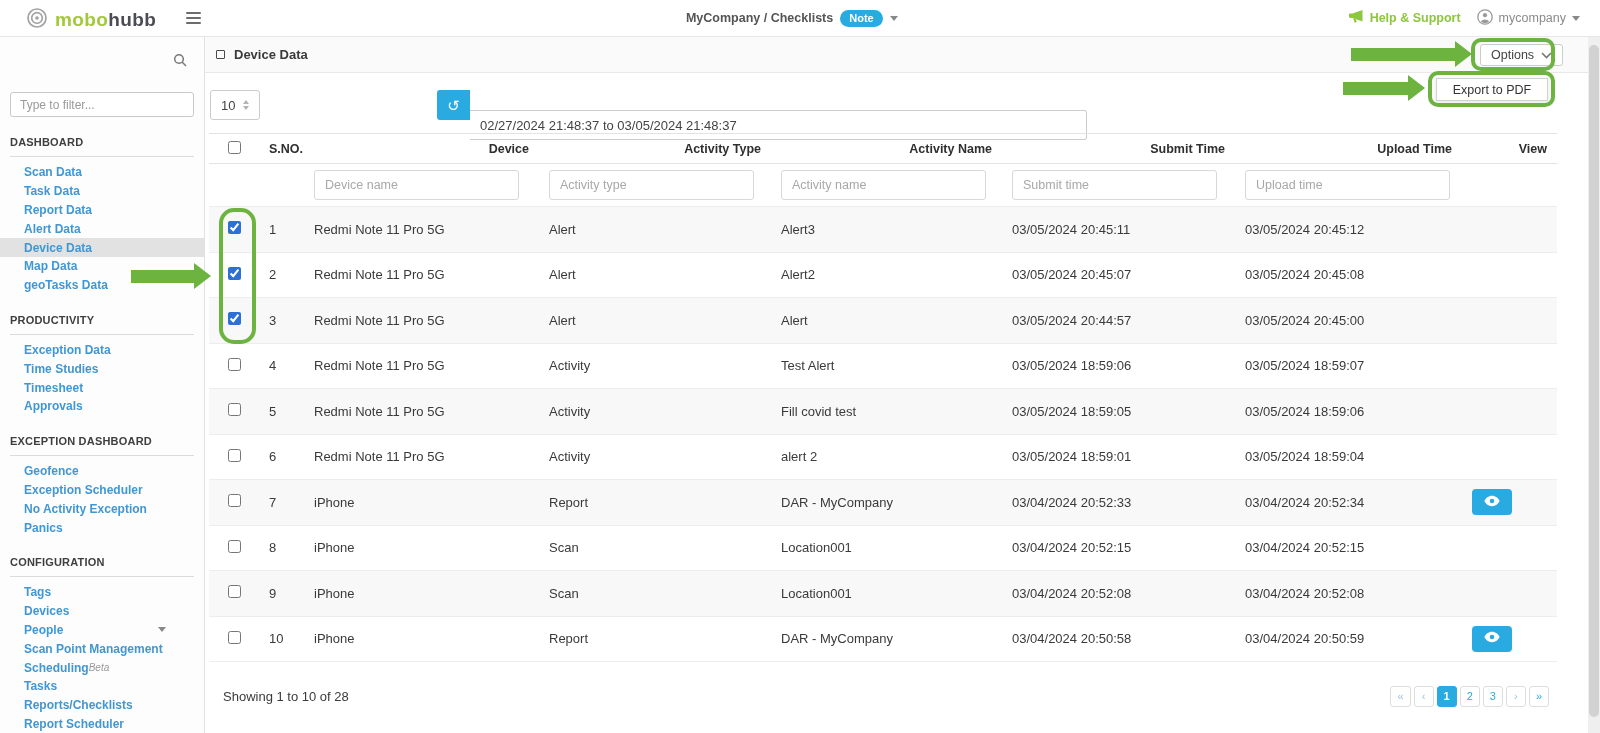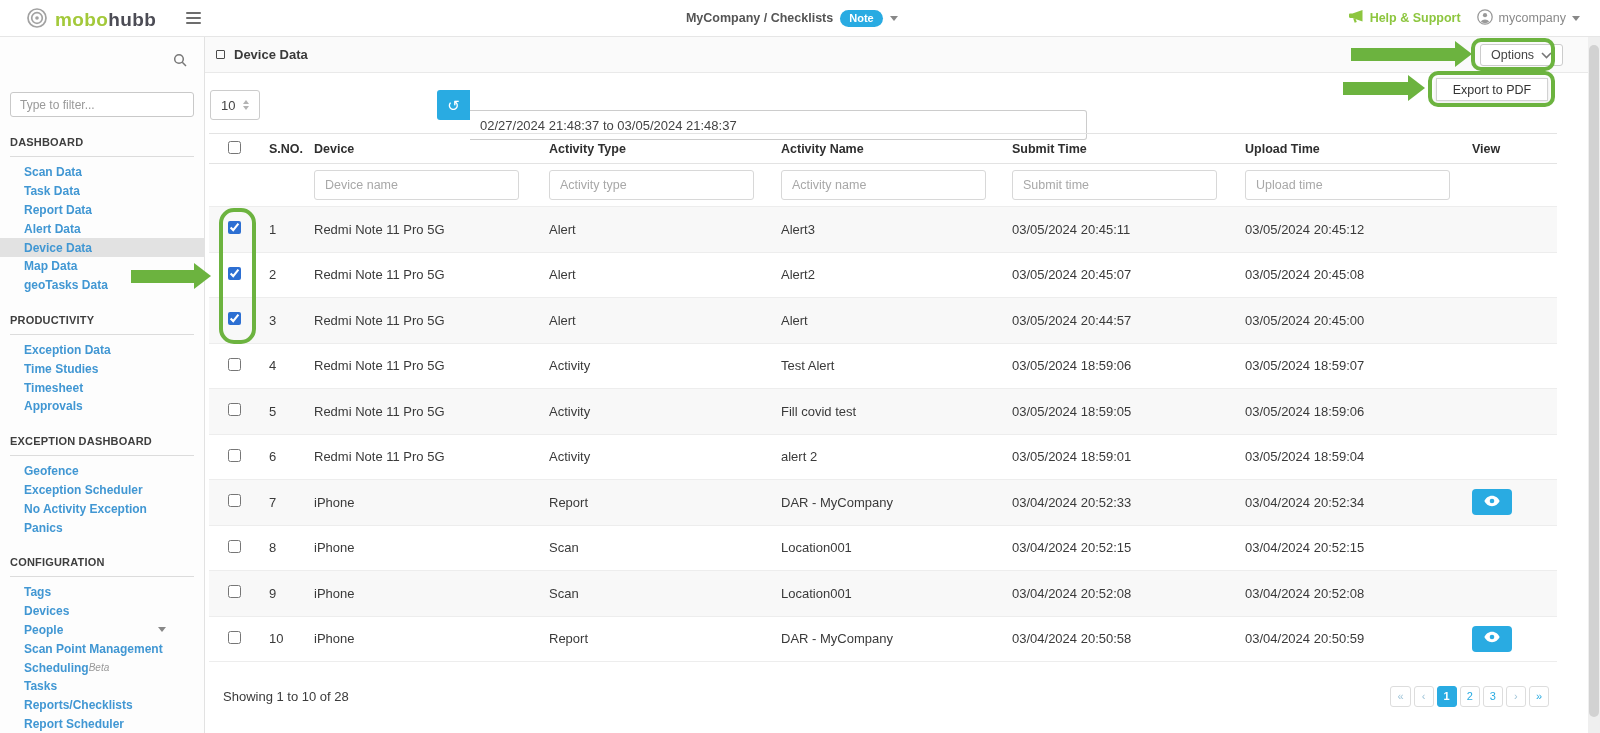--- a/index.html
+++ b/index.html
@@ -72,21 +72,21 @@
   .search-btn { width:32px; height:30px; background:#29abe2; border:none; border-radius:3px 0 0 3px;
     display:flex; align-items:center; justify-content:center; cursor:pointer; }
   .search-input { flex:1; height:30px; border:1px solid #ccc; border-left:none; border-radius:0 3px 3px 0;
     padding-left:12px; font-size:13px; color:#444; font-family:inherit; }
   .search-input::placeholder { color:#a8a8a8; }
 
   
   .table-wrap { position:absolute; left:4px; top:96px; width:1348px; }
   table { width:100%; border-collapse:collapse; table-layout:fixed; }
   thead th { height:30px; border-top:1px solid #e3e3e3; border-bottom:1px solid #e3e3e3;
-    font-size:12.5px; font-weight:bold; color:#2f2f2f; text-align:left; padding:0 10px; }
+    font-size:12.5px; font-weight:bold; color:#2f2f2f; text-align:right; padding:0 10px; }
   th.col-check, td.col-check { text-align:center; padding:0; }
   tr.filters td { padding:6px 0; }
   .filter-field { width:205px; height:30px; border:1px solid #d8d8d8; border-radius:3px;
     margin-left:10px; padding-left:10px; font-size:12.5px; color:#555; font-family:inherit; }
   .filter-field::placeholder { color:#a8a8a8; }
   tbody td { height:45.5px; font-size:13px; color:#3a3a3a; padding:0 10px;
     border-top:1px solid #ededed; vertical-align:middle; }
   tbody tr:last-child td { border-bottom:1px solid #ededed; }
   tbody tr:nth-child(odd) { background:#f8f8f8; }
   input[type="checkbox"] { width:13px; height:13px; accent-color:#2d6fd2; cursor:pointer; }

